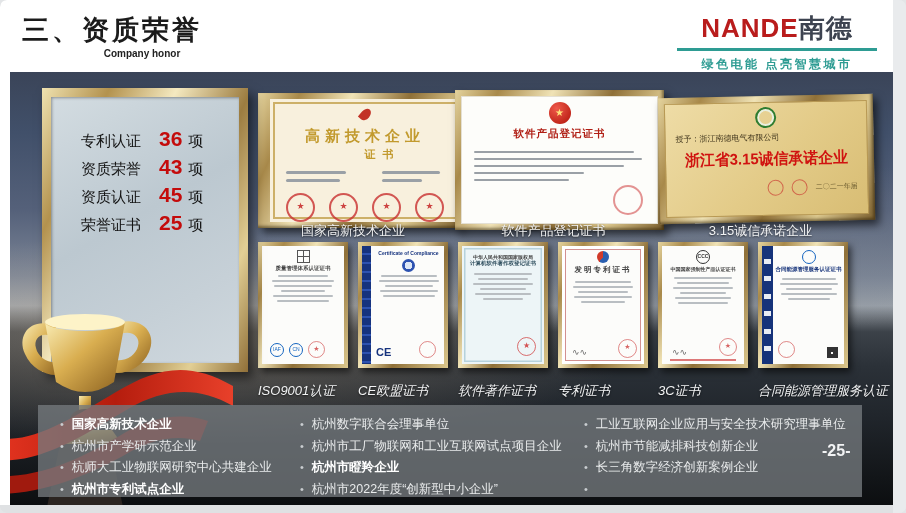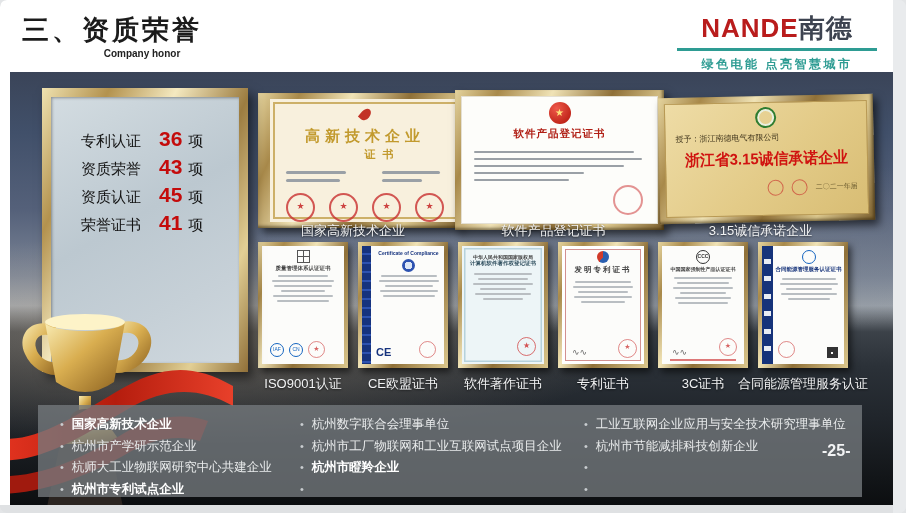--- a/index.html
+++ b/index.html
@@ -77,21 +77,21 @@
   .mini-seal{width:14px;height:14px;border:1.5px solid rgba(200,40,40,.6);border-radius:50%;}
   .c3-year{font-size:7px;color:#6a5a2e;}
 
   
   .brow{position:absolute;left:248px;top:170px;display:flex;gap:10px;}
   .bcol{width:90px;flex:0 0 90px;display:flex;flex-direction:column;align-items:center;}
   .bcert{position:relative;width:90px;height:126px;box-sizing:border-box;padding:4px;
     background:linear-gradient(115deg,#e5d49e 0%,#a8894a 18%,#f0e3b6 40%,#8f7038 62%,#dcc88e 100%);
     box-shadow:3px 4px 7px rgba(0,0,0,.6);}
   .bcert .cert-inner{background:#fcfcfa;}
-  .bcap{margin-top:7px;display:flex;justify-content:center;width:90px;}
+  .bcap{margin-top:14px;display:flex;width:90px;font-style:italic;}
   .tinyt{font-weight:bold;color:#444;white-space:nowrap;text-align:center;}
   .gl{background:#b9bec2;height:2px;border-radius:1px;margin:3px auto;}
   .seal-sm{width:15px;height:15px;border:1.5px solid rgba(205,60,60,.6);border-radius:50%;color:rgba(205,60,60,.8);font-size:7px;line-height:13px;text-align:center;}
 
   .iso-logo{display:block;margin:4px auto 2px auto;width:11px;height:11px;border:1px solid #555;
     background:linear-gradient(90deg,transparent 45%,#555 45% 55%,transparent 55%),linear-gradient(0deg,transparent 45%,#555 45% 55%,transparent 55%);}
   .iso-marks{position:absolute;left:8px;bottom:6px;display:flex;gap:5px;align-items:center;}
   .blue-circ{width:12px;height:12px;border:1.5px solid #1565c0;border-radius:50%;color:#1565c0;font-size:5px;line-height:11px;text-align:center;}
 
   .ce-band{position:absolute;left:0;top:0;bottom:0;width:9px;background:repeating-linear-gradient(180deg,#16337e 0 7px,#2d52b0 7px 9px);}
@@ -159,21 +159,21 @@
               <span class="stat-value">43</span>
               <span class="stat-unit">项</span>
             </div>
             <div class="stat-row">
               <span class="stat-label">资质认证</span>
               <span class="stat-value">45</span>
               <span class="stat-unit">项</span>
             </div>
             <div class="stat-row">
               <span class="stat-label">荣誉证书</span>
-              <span class="stat-value">41</span>
+              <span class="stat-value">25</span>
               <span class="stat-unit">项</span>
             </div>
           </div>
         </div>
       </div>
 
       <svg class="trophy" width="235" height="250" viewBox="0 0 235 250">
         <defs>
           <linearGradient id="gold" x1="0" y1="0" x2="1" y2="1">
             <stop offset="0" stop-color="#f9ecb4"></stop>
@@ -426,35 +426,37 @@
             <li>
                 <span class="blt">•</span>
                 <span class="txt">杭州市工厂物联网和工业互联网试点项目企业</span>
               </li>
             <li class="bold">
                 <span class="blt">•</span>
                 <span class="txt">杭州市瞪羚企业</span>
               </li>
             <li>
                 <span class="blt">•</span>
+                <span class="txt">杭州市2022年度“创新型中小企业”</span>
               </li>
           </ul>
         </div>
         <div class="hcol hc3">
           <ul>
             <li>
                 <span class="blt">•</span>
                 <span class="txt">工业互联网企业应用与安全技术研究理事单位</span>
               </li>
             <li>
                 <span class="blt">•</span>
                 <span class="txt">杭州市节能减排科技创新企业</span>
               </li>
             <li>
                 <span class="blt">•</span>
+                <span class="txt">长三角数字经济创新案例企业</span>
               </li>
             <li class="bold">
                 <span class="blt">•</span>
               </li>
           </ul>
         </div>
       </div>
 
       <div class="pagenum">-25-</div>
     </div>

